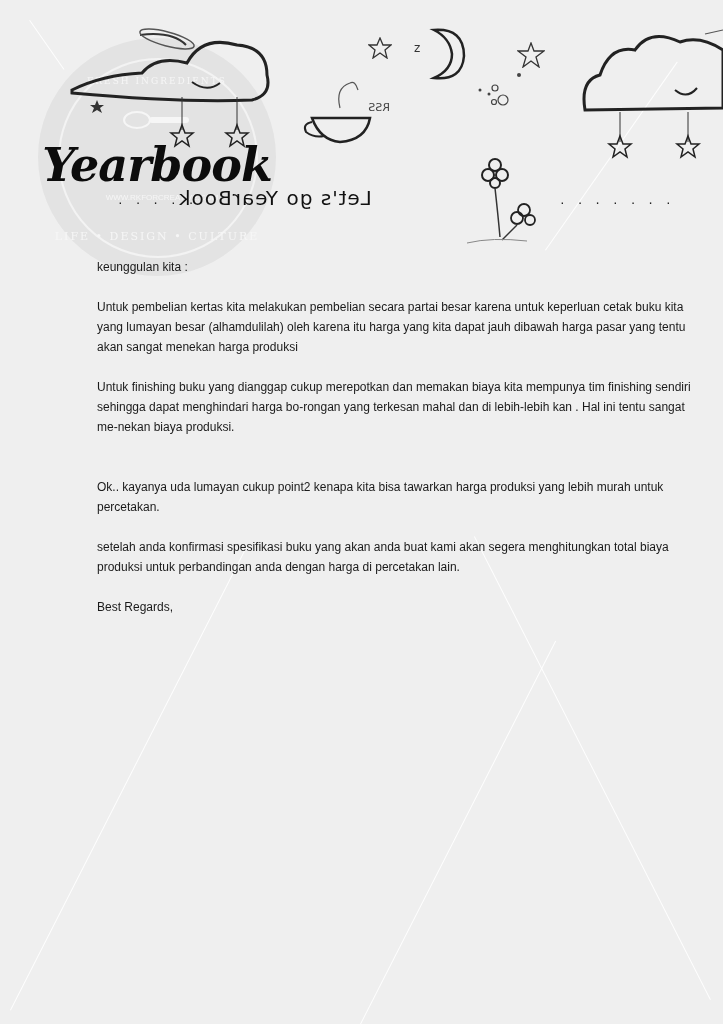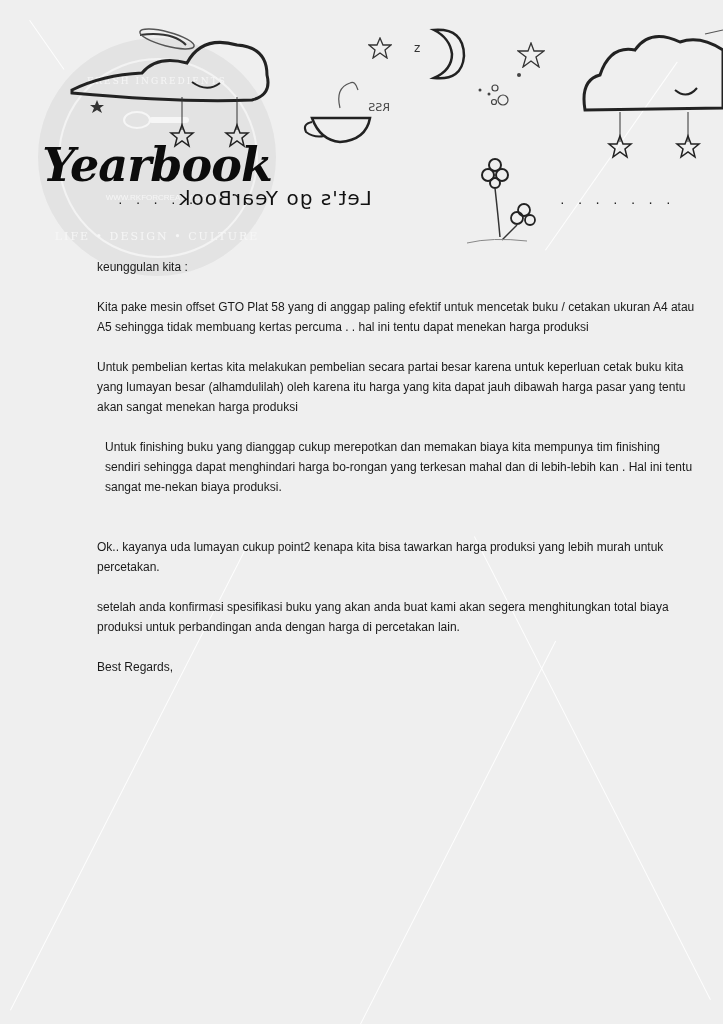--- a/index.html
+++ b/index.html
@@ -46,21 +46,21 @@
   .mirror-text {
     position:absolute; left:178px; top:186px; font-family:"DejaVu Sans", sans-serif;
     font-size:20px; color:#111; transform:scaleX(-1); letter-spacing:1px;
   }
 
   .content {
     position:absolute; left:97px; top:257px; width:600px;
     font-size:12px; line-height:20px;
   }
   .content p { margin:0 0 20px 0; }
-  .content p.gap2 { margin-bottom:40px;margin-left:8px; }
+  .content p.gap2 { margin-bottom:40px; }
   .content i { font-style:italic; }
 </style>
 </head>
 <body>
 
 <div class="page">
 
   <div class="diag" style="left:30px;top:20px;width:60px;transform:rotate(55deg);"></div>
   <div class="diag" style="left:10px;top:1010px;width:520px;transform:rotate(-63deg);"></div>
   <div class="diag" style="left:710px;top:1000px;width:520px;transform:rotate(-117deg);"></div>
@@ -138,20 +138,19 @@
     <path d="M55 70 Q45 80 40 85" fill="none" stroke="#333" stroke-width="1.5"></path>
     <path d="M5 88 Q30 82 65 86" fill="none" stroke="#888" stroke-width="1"></path>
   </svg>
 
   <div class="dots" style="left:118px;top:194px;">·····</div>
   <div class="mirror-text">Let's go YearBook</div>
   <div class="dots" style="left:560px;top:194px;">·······</div>
 
   <div class="content">
     <p>keunggulan kita :</p>
-    <p>Kita pake mesin offset GTO Plat 58 yang di anggap paling efektif untuk mencetak buku / cetakan ukuran A4 atau A5 sehingga tidak membuang kertas percuma . . hal ini tentu dapat menekan harga produksi</p>
     <p>Untuk pembelian kertas kita melakukan pembelian secara partai besar karena untuk keperluan cetak buku kita yang lumayan besar (alhamdulilah) oleh karena itu harga yang kita dapat jauh dibawah harga pasar yang tentu akan sangat menekan harga produksi</p>
     <p class="gap2">Untuk finishing buku yang dianggap cukup merepotkan dan memakan biaya kita mempunya tim finishing sendiri sehingga dapat menghindari harga bo-rongan yang terkesan mahal dan di lebih-lebih kan . Hal ini tentu sangat me-nekan biaya produksi.</p>
     <p>Ok.. kayanya uda lumayan cukup point2 kenapa kita bisa tawarkan harga produksi yang lebih murah untuk percetakan.</p>
     <p>setelah anda konfirmasi spesifikasi buku yang akan anda buat kami akan segera menghitungkan total biaya produksi untuk perbandingan anda dengan harga di percetakan lain.</p>
     <p>Best Regards,</p>
   </div>
 </div>
 
 </body></html>

